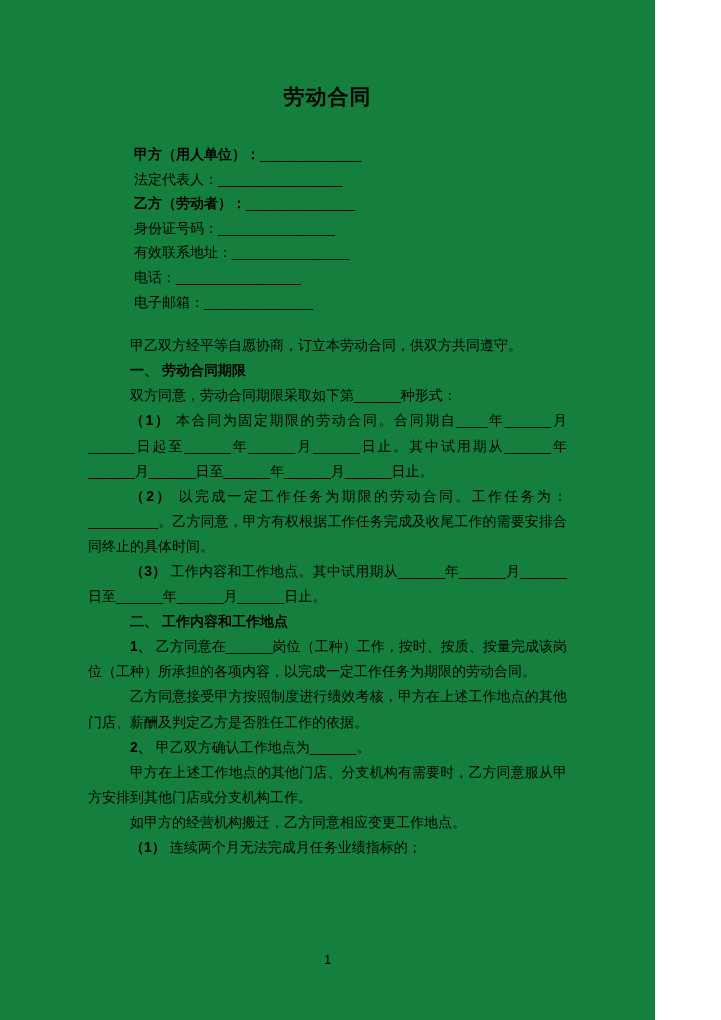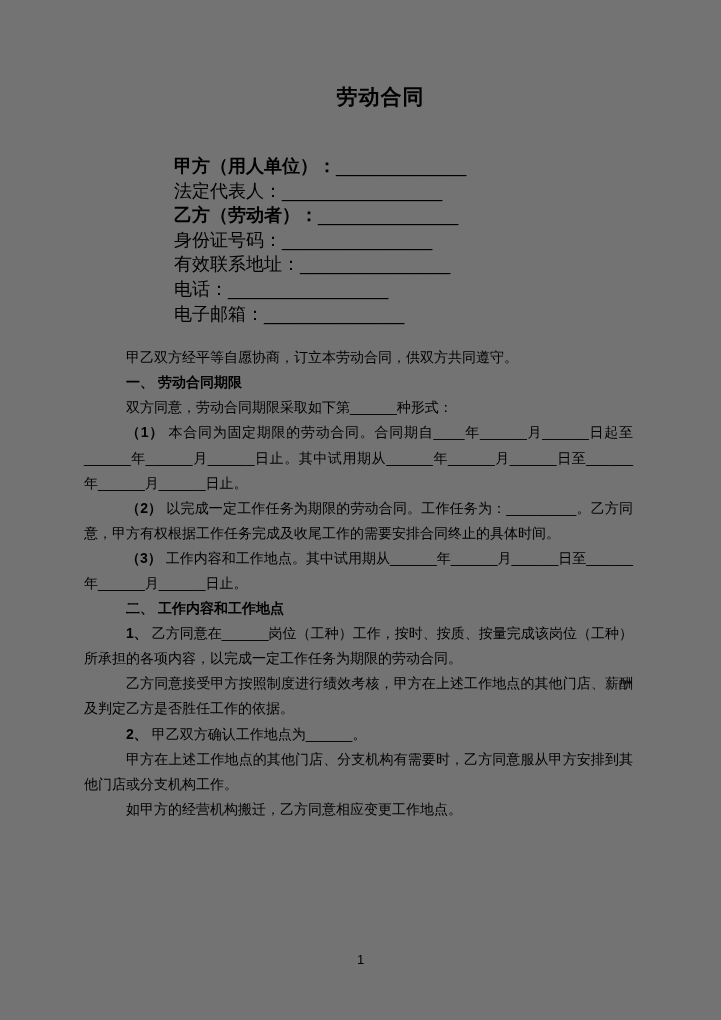--- a/index.html
+++ b/index.html
@@ -9,52 +9,51 @@
   }
   body {
     width: 721px;
     height: 1020px;
     font-family: "Liberation Sans", sans-serif;
     color: #000000;
     overflow: hidden;
   }
   .page {
     position: relative;
-    width: 721px;
+    width: 655px;
     height: 1020px;
-    background: #737373;
+    background: #15803d;
     box-sizing: border-box;
     padding-top: 84px;
-    padding-left: 40px;
   }
   .doc-title {
     margin: 0;
     font-size: 21px;
     line-height: 25px;
     font-weight: bold;
     text-align: center;
     letter-spacing: 1px;
   }
   .fields {
-    margin: 45px 88px 0 88px;
+    margin: 33px 88px 0 88px;
     padding-left: 46px;
-    font-size: 18px;
+    font-size: 14px;
     line-height: 24.6px;
   }
   .field-line {
     white-space: nowrap;
   }
   .field-label.bold {
     font-weight: bold;
   }
   .field-blank {
     letter-spacing: 0;
   }
   .doc-body {
-    margin: 19px 88px 0 44px;
+    margin: 19px 88px 0 88px;
     font-size: 14px;
     line-height: 25.1px;
     text-align: justify;
   }
   .para {
     margin: 0;
     text-indent: 42px;
   }
   .run-bold {
     font-weight: bold;
@@ -91,16 +90,17 @@
       <p class="para"><span class="run">双方同意，劳动合同期限采取如下第______种形式：</span></p>
       <p class="para"><span class="run-bold">（1）</span><span class="run"> 本合同为固定期限的劳动合同。合同期自____年______月______日起至______年______月______日止。其中试用期从______年______月______日至______年______月______日止。</span></p>
       <p class="para"><span class="run-bold">（2）</span><span class="run"> 以完成一定工作任务为期限的劳动合同。工作任务为：_________。乙方同意，甲方有权根据工作任务完成及收尾工作的需要安排合同终止的具体时间。</span></p>
       <p class="para"><span class="run-bold">（3）</span><span class="run"> 工作内容和工作地点。其中试用期从______年______月______日至______年______月______日止。</span></p>
       <p class="para"><span class="run-bold">二、 工作内容和工作地点</span></p>
       <p class="para"><span class="run-bold">1、</span><span class="run"> 乙方同意在______岗位（工种）工作，按时、按质、按量完成该岗位（工种）所承担的各项内容，以完成一定工作任务为期限的劳动合同。</span></p>
       <p class="para"><span class="run">乙方同意接受甲方按照制度进行绩效考核，甲方在上述工作地点的其他门店、薪酬及判定乙方是否胜任工作的依据。</span></p>
       <p class="para"><span class="run-bold">2、</span><span class="run"> 甲乙双方确认工作地点为______。</span></p>
       <p class="para"><span class="run">甲方在上述工作地点的其他门店、分支机构有需要时，乙方同意服从甲方安排到其他门店或分支机构工作。</span></p>
       <p class="para"><span class="run">如甲方的经营机构搬迁，乙方同意相应变更工作地点。</span></p>
+      <p class="para"><span class="run-bold">（1）</span><span class="run"> 连续两个月无法完成月任务业绩指标的；</span></p>
     </div>
 
   <div class="page-number">1</div>
 </div>
 
 </body></html>

